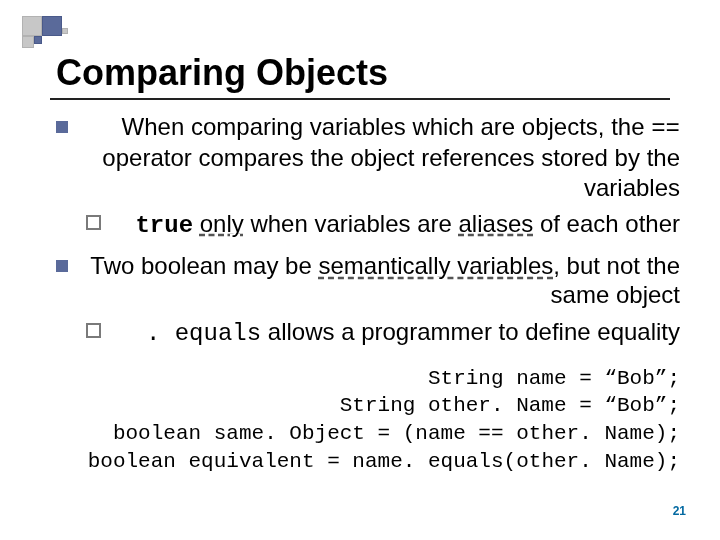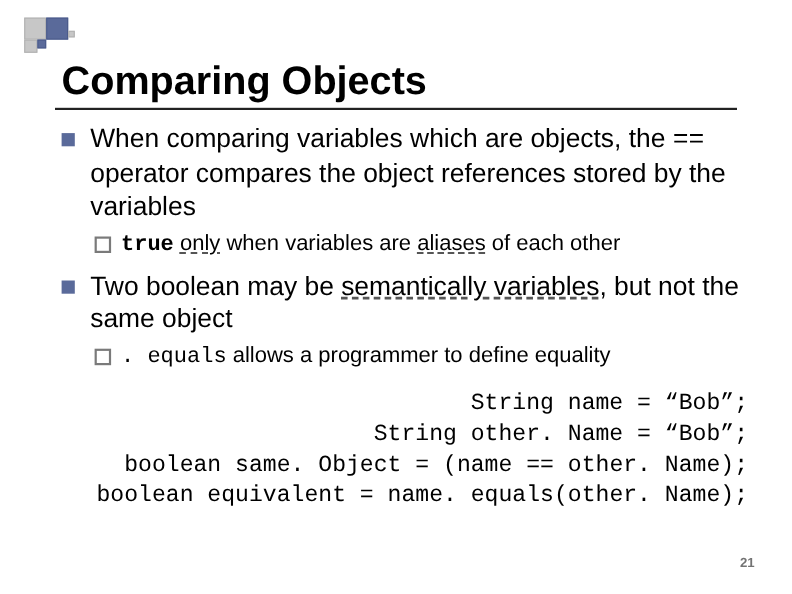--- a/index.html
+++ b/index.html
@@ -39,42 +39,42 @@
     margin-bottom: 12px;
     margin-left: -6px;
     width: 620px;
   }
   .subtitle {
     font-size: 14px;
     color: #7a7a7a;
     margin-left: -30px;
     margin-bottom: 10px;
   }
-  ul.main { list-style: none; padding-left: 0; }
+  ul.main { list-style: none; padding-left: 0; text-align: right; }
   .li1 {
     position: relative;
     padding-left: 26px;
     font-size: 24px;
     line-height: 1.22;
     color: #000;
     margin-bottom: 6px;
   }
   .li1::before {
     content: "";
     position: absolute;
     left: 0;
     top: 9px;
     width: 12px;
     height: 12px;
     background: #5a6a9a;
   }
   .li2 {
     position: relative;
     padding-left: 54px;
-    font-size: 20px;
+    font-size: 24px;
     line-height: 1.3;
     color: #000;
     margin-bottom: 10px;
     margin-top: 4px;
   }
   .li2::before {
     content: "";
     position: absolute;
     left: 30px;
     top: 7px;
@@ -100,21 +100,21 @@
     margin-left: -4px;
     color: #000;
     text-align: right;
   }
   .page-num {
     position: absolute;
     right: 34px;
     bottom: 22px;
     font-size: 12px;
     font-weight: bold;
-    color: #737373;
+    color: #0369a1;
   }
 </style>
 </head>
 <body>
 
 <div class="corner-decoration">
   <span class="sq" style="left:0;top:0;width:20px;height:20px"></span>
   <span class="sq sq-dark" style="left:20px;top:0;width:20px;height:20px"></span>
   <span class="sq" style="left:0;top:20px;width:12px;height:12px"></span>
   <span class="sq sq-dark" style="left:12px;top:20px;width:8px;height:8px"></span>

